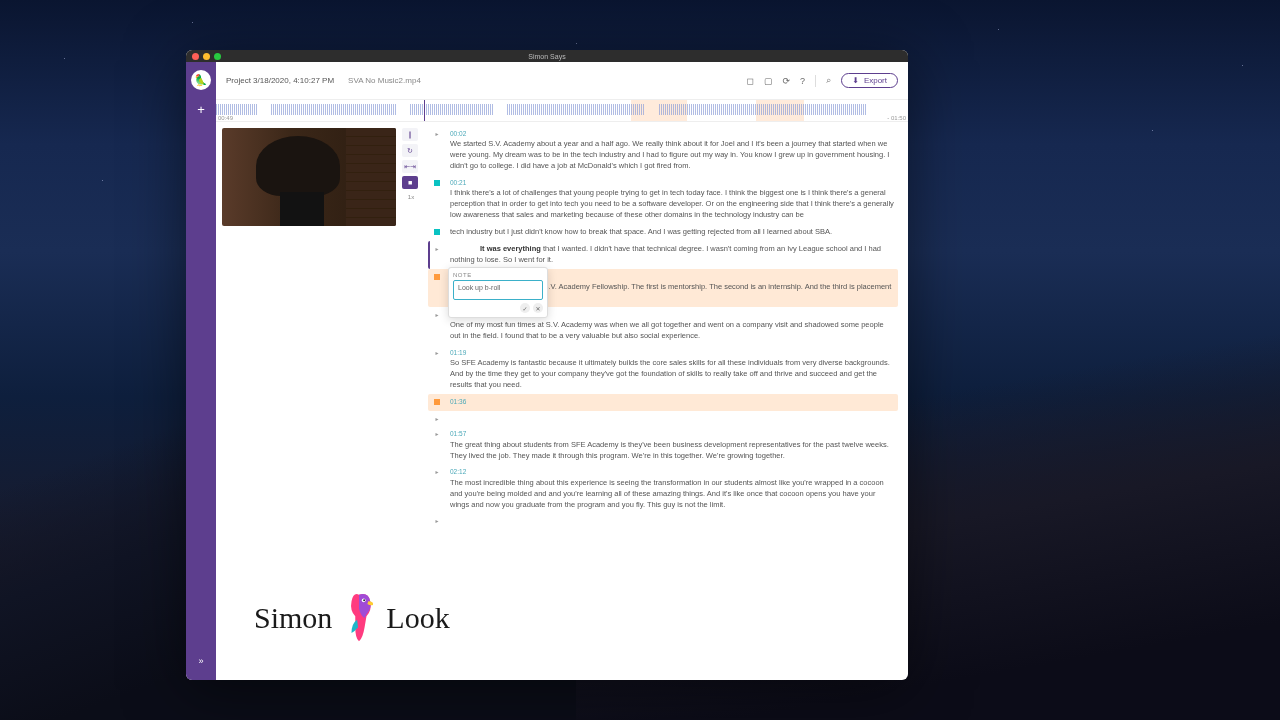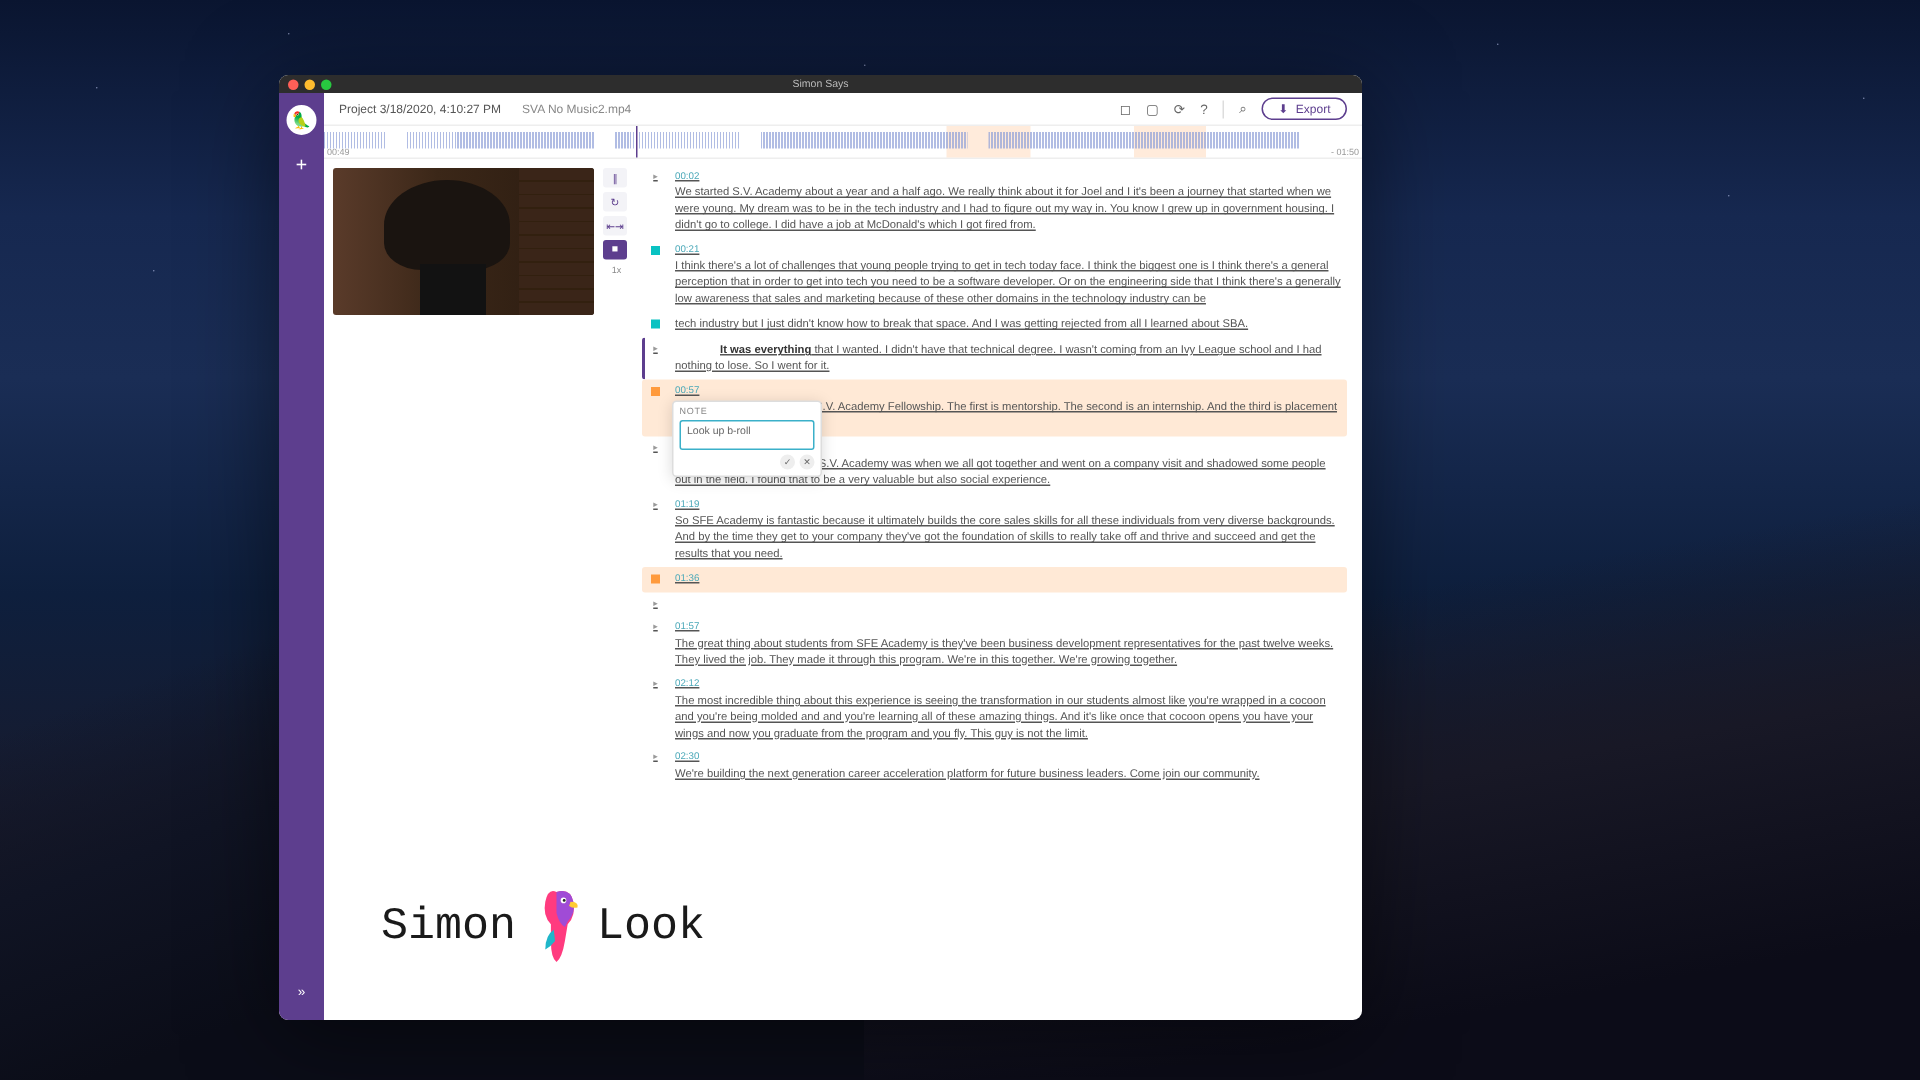--- a/index.html
+++ b/index.html
@@ -41,21 +41,21 @@
     position:absolute; left:0; top:12px; bottom:0; width:30px; background:#5d3e8e;
     display:flex; flex-direction:column; align-items:center; padding-top:8px;
   }
   .logo-circ{ width:20px; height:20px; border-radius:50%; background:#fff; display:flex; align-items:center; justify-content:center; font-size:11px; }
   .add-btn{ color:#fff; margin-top:12px; font-size:13px; font-weight:300; }
   .collapse-btn{ margin-top:auto; margin-bottom:14px; color:#fff; font-size:9px; }
 
   .main { position:absolute; left:30px; right:0; top:12px; bottom:0; display:flex; flex-direction:column; }
 
   .topbar {
-    height:22px; display:flex; align-items:center; padding:0 10px; gap:14px;
+    height:38px; display:flex; align-items:center; padding:0 10px; gap:14px;
     font-size:8px; color:#555; border-bottom:1px solid #eee;
   }
   .topbar .right{ margin-left:auto; display:flex; align-items:center; gap:10px; }
   .topbar .icon-btn{ color:#666; font-size:9px; }
   .topbar .divider{ width:1px; height:12px; background:#ddd; }
   .export-btn{
     border:1px solid #5d3e8e; color:#5d3e8e; border-radius:12px; padding:2px 10px;
     font-size:8px; display:flex; align-items:center; gap:5px; background:#fff;
   }
 
@@ -75,21 +75,21 @@
     border-radius:50% 50% 40% 40%; }
   .face::before{content:""; position:absolute; left:-6px; top:-6px; width:84px; height:60px; background:#1a1410; border-radius:50% 50% 30% 30%; }
   .face::after{content:""; position:absolute; left:18px; top:50px; width:44px; height:50px; background:#121212;}
   .bricks{position:absolute; right:0; top:0; width:50px; height:100%; background:repeating-linear-gradient(0deg,#3a2518 0 8px,#32200f 8px 9px);}
 
   .ctrl-col{ position:absolute; left:186px; top:6px; width:18px; display:flex; flex-direction:column; gap:3px; }
   .ctrl-btn{ width:16px; height:13px; background:#f3f3f7; border-radius:2px; display:flex; align-items:center; justify-content:center; font-size:7px; color:#5d3e8e; }
   .ctrl-btn.active{ background:#5d3e8e; color:#fff; }
   .ctrl-speed{ font-size:6px; color:#888; text-align:center; margin-top:2px; }
 
-  .transcript{ flex:1; overflow-y:auto; padding:4px 10px 4px 2px; font-size:7.5px; color:#555; line-height:1.45;text-decoration:underline; }
+  .transcript{ flex:1; overflow-y:auto; padding:4px 10px 4px 2px; font-size:7.5px; color:#555; line-height:1.45; }
   .row{ display:flex; gap:8px; padding:3px 4px; position:relative; border-radius:2px; }
   .row.hl{ background:#ffe9d6; }
   .row .gut{ width:10px; display:flex; justify-content:center; padding-top:1px; }
   .gut-arrow{ font-size:6px; color:#999; }
   .gut-sq{ width:6px; height:6px; background:#09c2c2; margin-top:1px; }
   .gut-sq.orange{ background:#ff9a3c; }
   .row .body{ flex:1; }
   .ts{ color:#4aa8b8; font-size:6.5px; display:block; margin-bottom:1px; }
   .row.active{ border-left:2px solid #5d3e8e; padding-left:2px; }
   .strong{ font-weight:600; color:#333;margin-left:30px; }
@@ -99,21 +99,21 @@
     border:1px solid #ddd; border-radius:3px; box-shadow:0 2px 10px rgba(0,0,0,.15);
     padding:4px; z-index:10;
   }
   .note-pop .lbl{ font-size:6px; color:#888; letter-spacing:.5px; }
   .note-pop .inp{ border:1px solid #3bb0c9; border-radius:2px; padding:3px 4px; font-size:7px; color:#666; margin-top:2px; min-height:20px; }
   .note-pop .acts{ display:flex; justify-content:flex-end; gap:3px; margin-top:3px; }
   .note-pop .acts span{ width:10px; height:10px; border-radius:50%; background:#eee; font-size:6px; display:flex; align-items:center; justify-content:center; color:#666; }
 
   .brand {
     position:absolute; left:254px; top:590px; display:flex; align-items:center; gap:8px;
-    font-family: Liberation Mono, monospace; font-size:30px; color:#1a1a1a;
+    font-family: Liberation Serif, serif; font-size:30px; color:#1a1a1a;
     text-shadow:0 1px 2px rgba(255,255,255,.2);
   }
   .brand svg{ width:38px; height:56px; }
 </style>
 </head>
 <body>
 
 <div class="mountains"></div>
 <div class="stars">
   <span style="left:5%;top:8%"></span>
@@ -282,24 +282,20 @@
             </div>
             <div class="body">
               <span class="ts">02:12</span>
               <div>The most incredible thing about this experience is seeing the transformation in our students almost like you're wrapped in a cocoon and you're being molded and and you're learning all of these amazing things. And it's like once that cocoon opens you have your wings and now you graduate from the program and you fly. This guy is not the limit.</div>
             </div>
           </div>
           <div class="row">
             <div class="gut">
               <span class="gut-arrow">▸</span>
             </div>
-            <div class="body">
-              <span class="ts">02:30</span>
-              <div>We're building the next generation career acceleration platform for future business leaders. Come join our community.</div>
-            </div>
           </div>
         </div>
     </div>
   </div>
 
   <div class="note-pop">
     <div class="lbl">NOTE</div>
     <div class="inp">Look up b-roll</div>
     <div class="acts">
       <span>✓</span>

